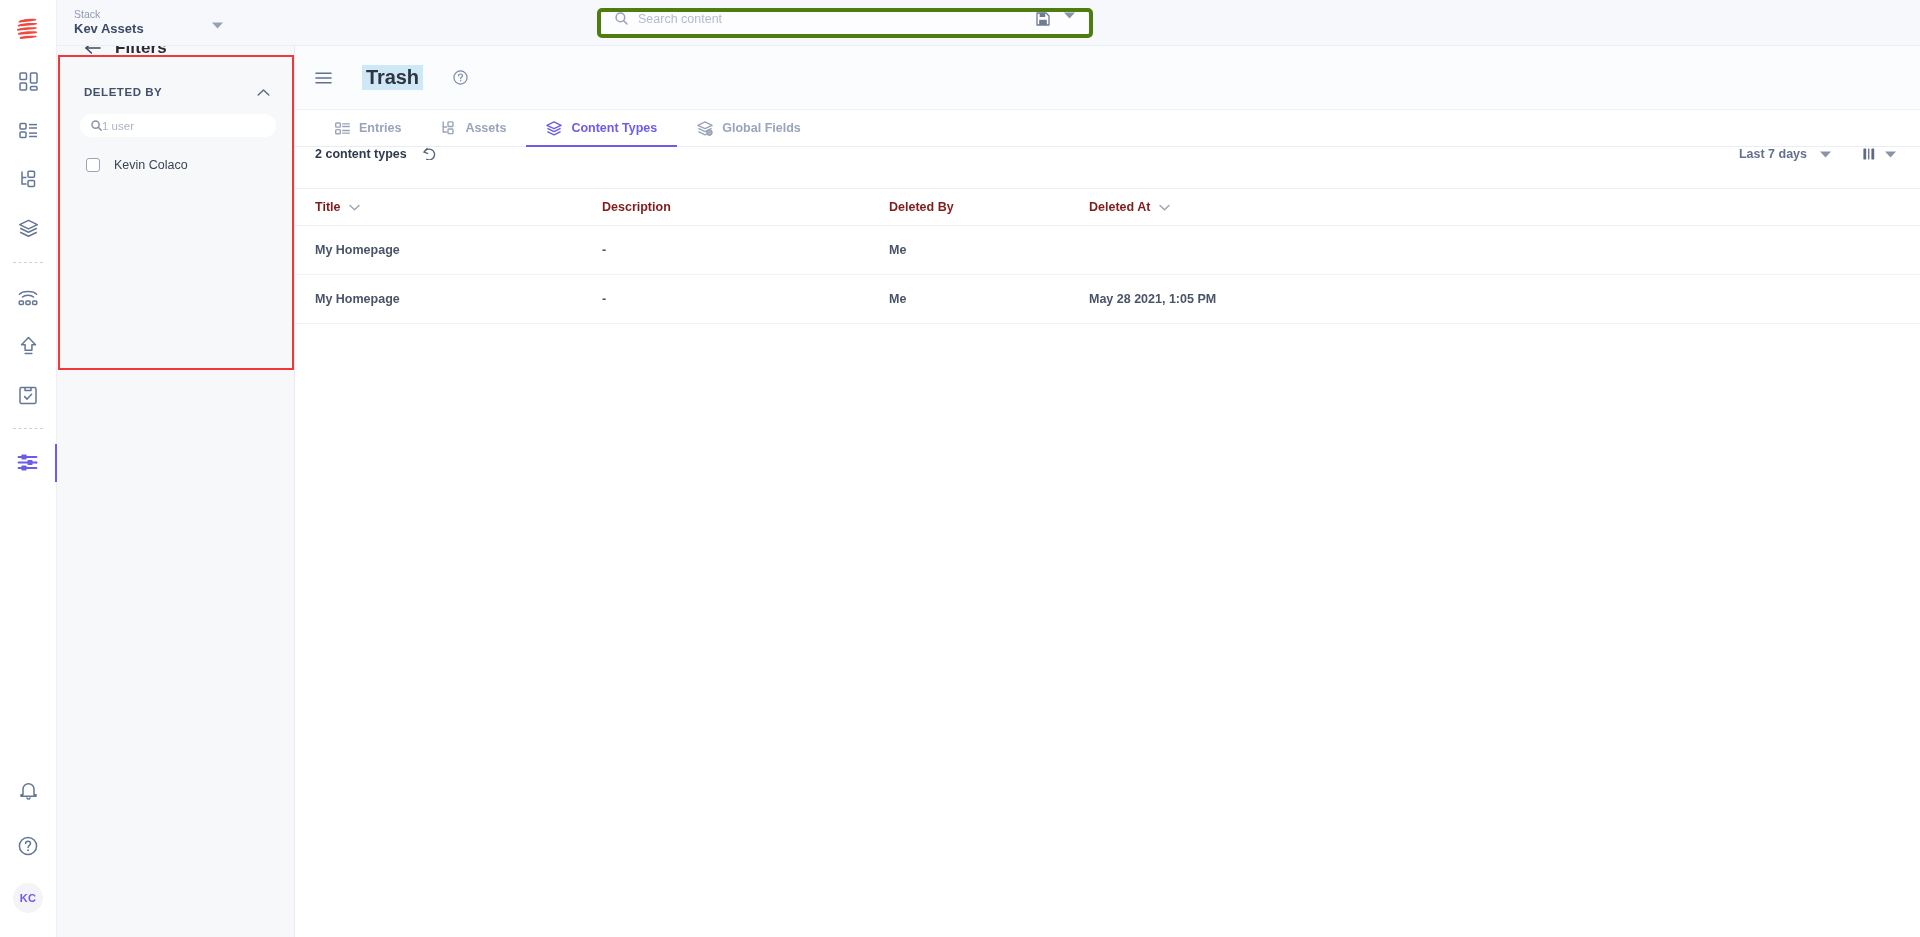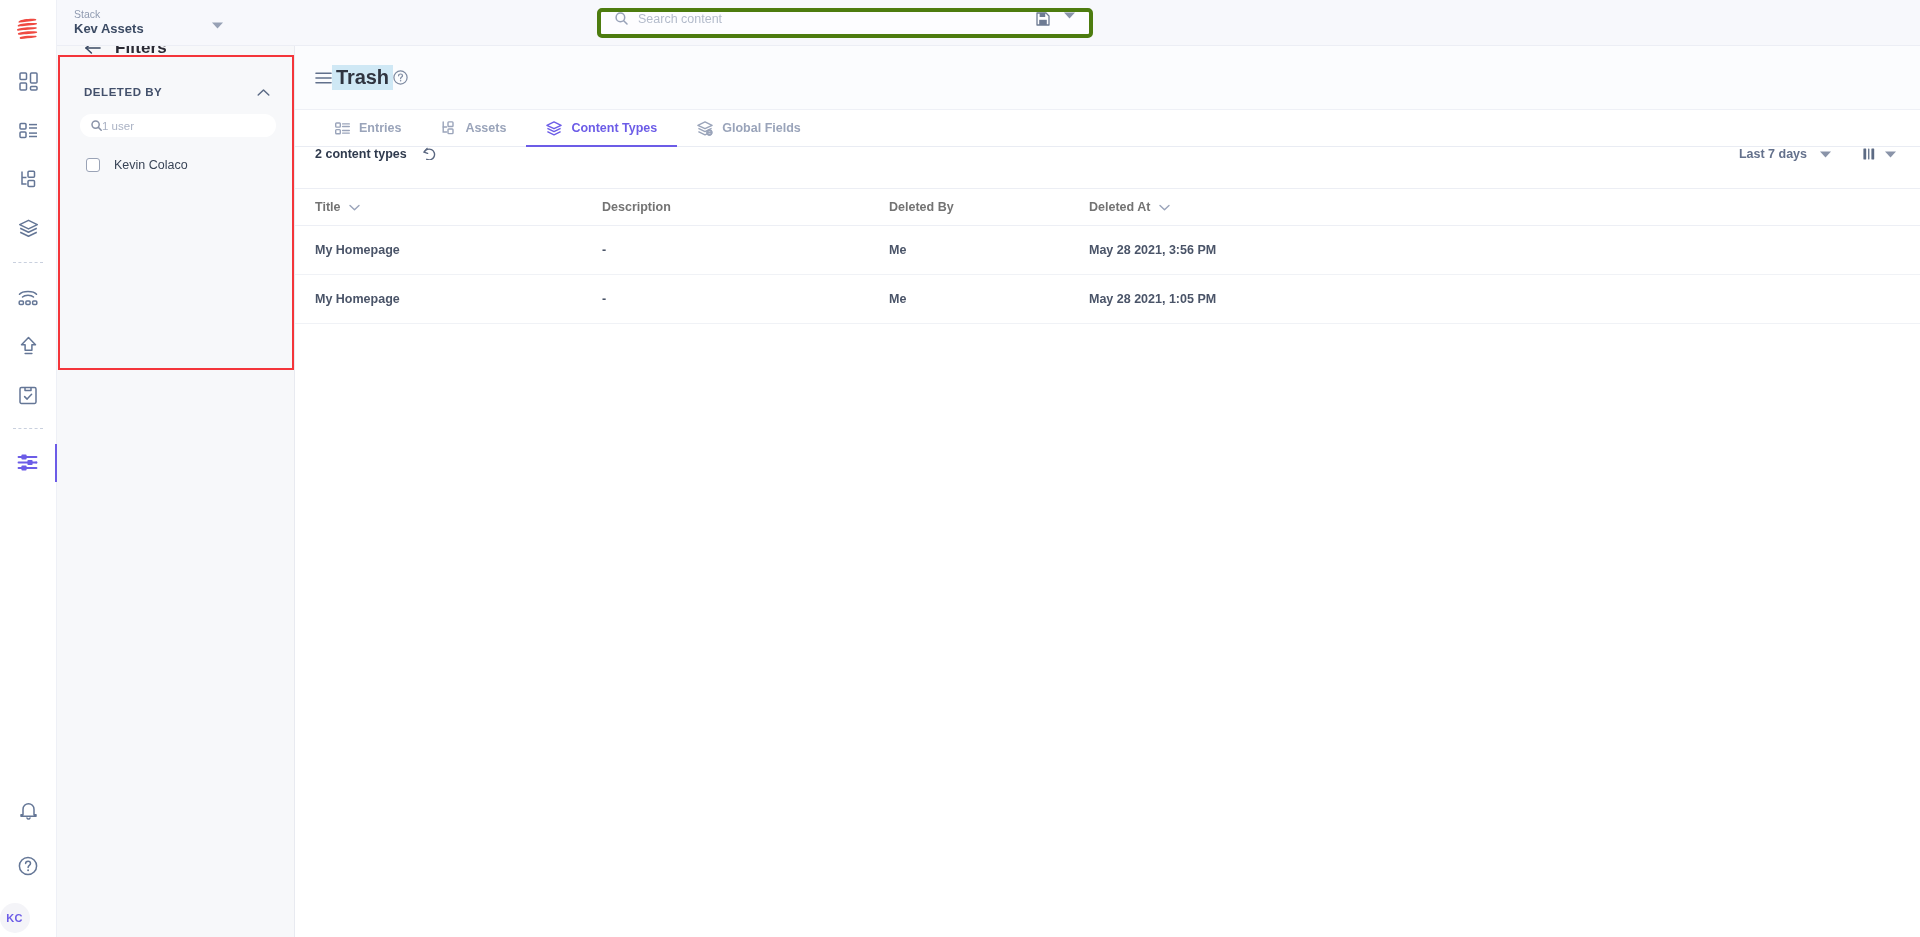--- a/index.html
+++ b/index.html
@@ -39,21 +39,21 @@
   .rail-item.active::after {
     content: "";
     position: absolute; right: 0; top: 6px;
     width: 2px; height: 38px;
     background: #6c5ce7;
   }
   .rail-sep {
     width: 30px; height: 1px; margin: 9px 0;
     border-top: 1px dashed #c9d0de;
   }
-  .rail-bottom { margin-top: auto; display: flex; flex-direction: column; align-items: flex-start; padding-bottom: 4px; }
+  .rail-bottom { margin-top: auto; display: flex; flex-direction: column; align-items: center; padding-bottom: 24px; }
   .rail-bottom .rail-item { height: 55px; }
   .avatar {
     width: 30px; height: 30px; border-radius: 50%;
     background: #f4f4f8; color: #6c5ce7;
     display: flex; align-items: center; justify-content: center;
     font-size: 11px; font-weight: bold; letter-spacing: .3px;
     margin-top: 10px;
   }
 
   
@@ -140,21 +140,21 @@
   .searchwrap .mag { color: #98a2b8; display: flex; margin-right: 10px; }
   .searchwrap .ph { font-size: 12.5px; color: #b3bbcb; flex: 1 1 auto; }
   .searchwrap .ic { color: #6e7b93; display: flex; margin-left: 8px; }
   .searchwrap .cv { color: #8a94a9; display: flex; margin-left: 14px; margin-right: 4px; }
 
   .content { margin-top: 46px; display: flex; flex-direction: column; flex: 1 1 auto; min-height: 0; }
 
   .pagehead {
     height: 63px; flex: 0 0 63px;
     background: #fbfcfe;
-    display: flex; align-items: center; gap: 0;
+    display: flex; align-items: center; gap: 30px;
     padding-left: 20px;
   }
   .burger { color: #61708c; display: flex; }
   .pagetitle {
     font-size: 20px; font-weight: bold; color: #2f3440;
     background: #cfe8f5; padding: 1px 4px; letter-spacing: -.1px;
   }
   .help-circle { color: #7d8aa1; display: flex; }
 
   .tabs {
@@ -201,21 +201,21 @@
   
   .table { background: #fff; }
   .trow {
     display: flex; align-items: center;
     height: 49px;
     border-bottom: 1px solid #f0f2f6;
     padding: 0 20px;
   }
   .thead { height: 37px; border-bottom: 1px solid #edeff5; }
   .thead .cell {
-    font-size: 12.5px; color: #737373; font-weight: bold;
+    font-size: 12.5px; color: #7f1d1d; font-weight: bold;
     display: flex; align-items: center; gap: 9px;
   }
   .tbody .cell { font-size: 12.5px; color: #4a5468; font-weight: bold; }
   .c-title { width: 287px; flex: 0 0 287px; }
   .c-desc  { width: 287px; flex: 0 0 287px; }
   .c-by    { width: 200px; flex: 0 0 200px; }
   .c-at    { flex: 1 1 auto; }
   .sortcv { color: #9aa4ba; display: flex; }
 
   svg { display: block; }
@@ -566,21 +566,20 @@
             </span>
           </div>
         </div>
 
         <div class="tbody">
 
           <div class="trow">
             <div class="cell c-title">My Homepage</div>
             <div class="cell c-desc">-</div>
             <div class="cell c-by">Me</div>
-            <div class="cell c-at">May 28 2021, 3:56 PM</div>
           </div>
 
           <div class="trow">
             <div class="cell c-title">My Homepage</div>
             <div class="cell c-desc">-</div>
             <div class="cell c-by">Me</div>
             <div class="cell c-at">May 28 2021, 1:05 PM</div>
           </div>
 
         </div>

